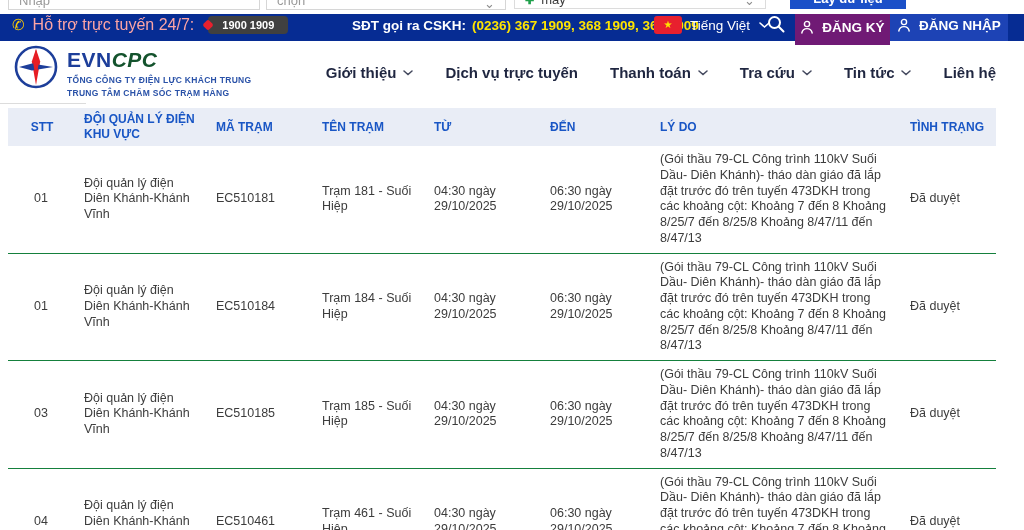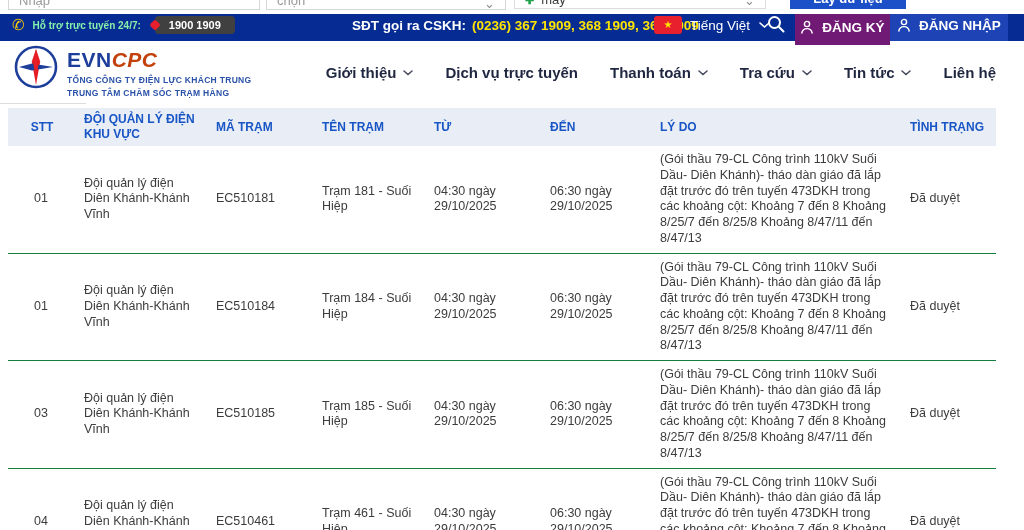--- a/index.html
+++ b/index.html
@@ -14,21 +14,21 @@
   .cutctl .chev { position:absolute; right:10px; top:3px; color:#8d8d8d; }
   .ctl-machine { border-color:#dcdcdc; color:#3c3c3c; top:-7px; height:16px; line-height:12px; }
   .ctl-machine .gicon { color:#1fa04b; font-size:11px; margin-right:7px; font-weight:bold; }
   .ctl-fetch { position:absolute; top:-11px; height:20px; background:#1b50c8; color:#fff; border:none;
     font-weight:bold; font-size:13px; line-height:20px; text-align:center; }
 
   
   .topbar { position:absolute; top:9px; left:0; width:1024px; height:32px; background:#062c93; z-index:4; }
   .hotline { position:absolute; left:12px; top:0; height:32px; display:flex; align-items:center; }
   .phone-ic { color:#ffcc00; font-size:15px; margin-right:8px; }
-  .hotline-label { color:#86efac; font-weight:bold; font-size:10px; }
+  .hotline-label { color:#fca5a5; font-weight:normal; font-size:16px; }
   .hotline-badge { position:relative; margin-left:14px; background:#404040; color:#fff; font-weight:bold;
     font-size:11px; padding:3px 14px; border-radius:4px; }
   .hotline-badge::before { content:""; position:absolute; left:-4px; top:50%; width:8px; height:8px;
     background:#e8202e; transform:translateY(-50%) rotate(45deg); border-radius:2px; }
   .cskh { position:absolute; left:352px; top:0; height:32px; display:flex; align-items:center;
     font-size:13.5px; font-weight:bold; white-space:nowrap; }
   .cskh .lbl { color:#fff; margin-right:6px; }
   .cskh .nums { color:#ffe400; }
   .flag { position:absolute; left:654px; top:7px; width:28px; height:18px; background:#e8202e;
     border-radius:3px; color:#ffe400; font-size:10px; text-align:center; line-height:18px; }
@@ -41,21 +41,21 @@
   .btn-register { left:795px; width:95px; height:36px; background:#701a75; }
   .btn-login { left:890px; width:118px; height:32px; background:#1d43b5; }
 
   
   .siteheader { position:absolute; top:41px; left:0; width:1024px; height:63px; background:#fff; }
   .logo { position:absolute; left:14px; top:4px; display:flex; }
   .logo-mark { width:44px; height:44px; }
   .logo-texts { margin-left:9px; }
   .logo-word { font-size:21px; font-weight:bold; letter-spacing:.5px; margin-top:3px; }
   .logo-word .evn { color:#1d3e9a; }
-  .logo-word .cpc { color:#c2410c; font-style:italic; }
+  .logo-word .cpc { color:#14532d; font-style:italic; }
   .logo-sub { color:#2a52a8; font-size:8.5px; font-weight:bold; letter-spacing:.3px; margin-top:3px; }
   .mainnav { position:absolute; right:28px; top:0; height:63px; display:flex; align-items:center; gap:32px; }
   .navitem { display:flex; align-items:center; gap:7px; color:#1f2640; font-weight:bold; font-size:15px;
     cursor:pointer; white-space:nowrap;text-align:center; }
   .navitem .nchev { color:#44495e; }
 
   
   .stub-line { position:absolute; top:103px; left:0; width:86px; height:1px; background:#dcdcdc; }
 
   

